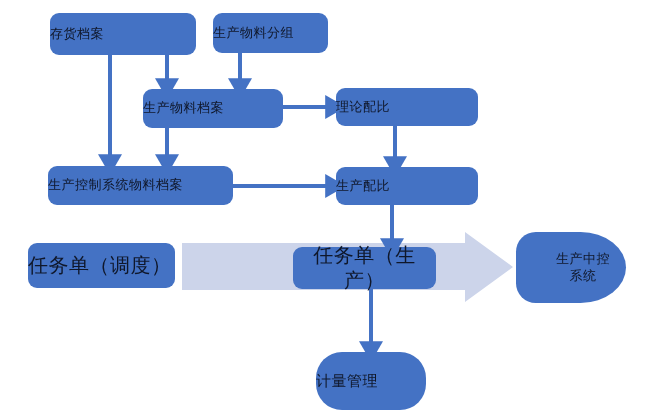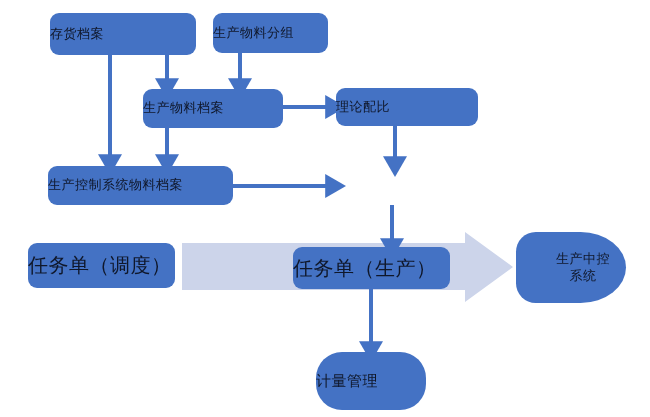--- a/index.html
+++ b/index.html
@@ -91,26 +91,29 @@
   </div>
 
   <div class="node node-sm shape-rounded" style="left:336px; top:88px; width:142px; height:38px;">
     <span>理论配比</span>
   </div>
 
   <div class="node node-sm shape-rounded" style="left:48px; top:166px; width:185px; height:39px;">
     <span>生产控制系统物料档案</span>
   </div>
 
+  <div class="node node-sm shape-rounded" style="left:336px; top:167px; width:142px; height:38px;">
+    <span>生产配比</span>
+  </div>
 
   <div class="node node-lg shape-rounded" style="left:28px; top:243px; width:147px; height:45px;">
     <span>任务单（调度）</span>
   </div>
 
-  <div class="node node-lg shape-rounded" style="left:293px; top:247px; width:157px; height:42px;">
+  <div class="node node-lg shape-rounded" style="left:293px; top:247px; width:143px; height:42px;">
     <span>任务单（生产）</span>
   </div>
 
   <div class="node node-sm shape-pill" style="left:316px; top:352px; width:110px; height:58px; font-size:15px;">
     <span>计量管理</span>
   </div>
 
   <div class="node node-two-line shape-delay" style="left:516px; top:232px; width:110px; height:71px; white-space:pre-line;padding-left:40px;">
     <span>生产中控
 系统</span>

